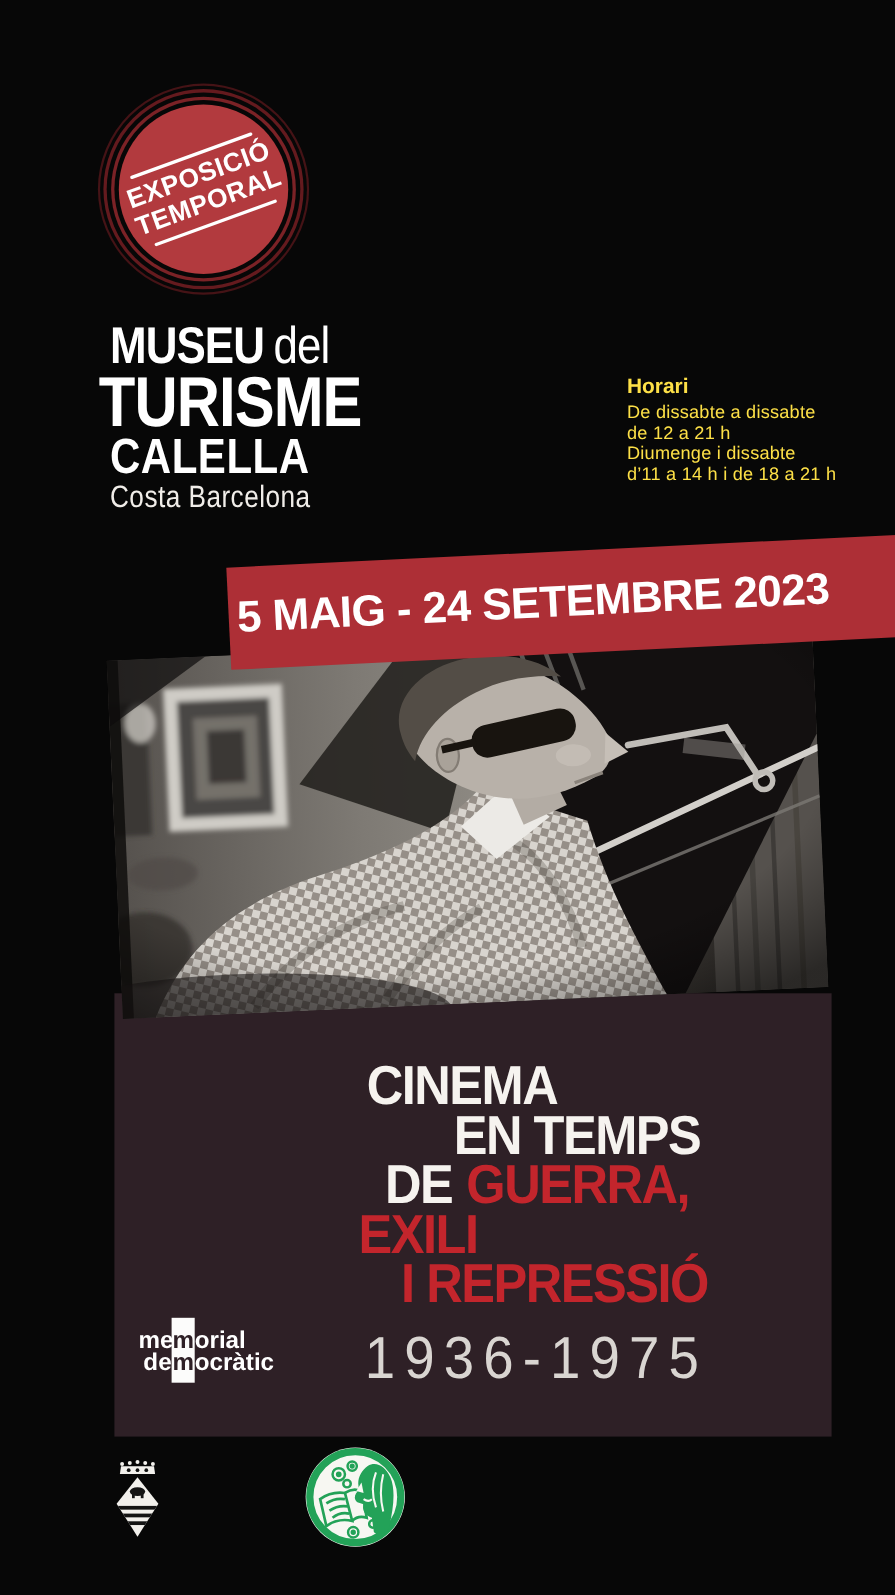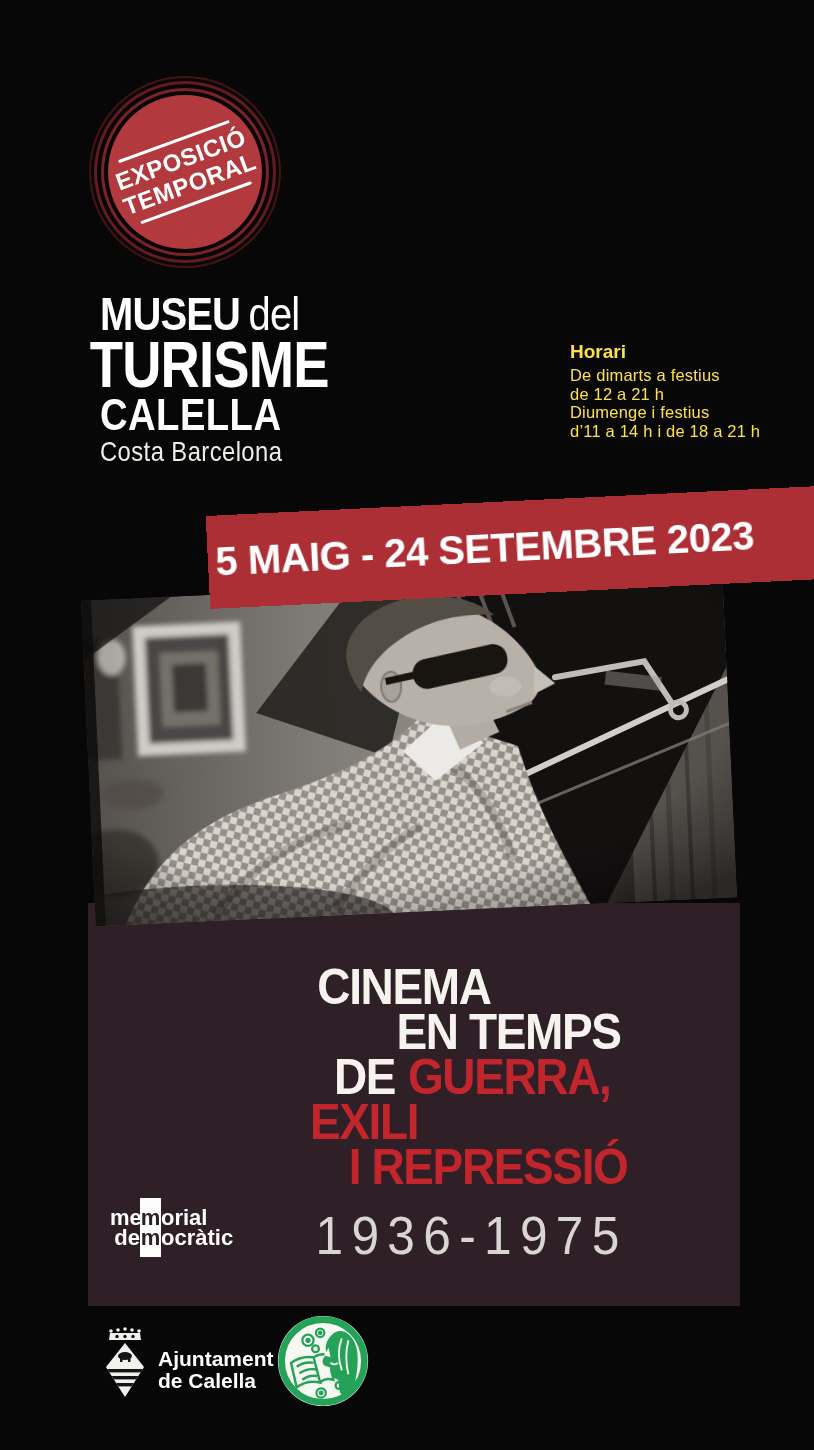--- a/index.html
+++ b/index.html
@@ -29,21 +29,21 @@
   .sch-title { font-size:19px; font-weight:bold; margin-bottom:3px; }
   .sch-line { font-size:16.5px; line-height:18.5px; letter-spacing:.2px; }
 
   
   .date-banner { position:absolute; left:208px; top:516px; width:650px; height:93px;
     background:#ad2f36; transform:rotate(-2.8deg); transform-origin:0 50%;
     display:flex; align-items:center; justify-content:center; padding-right:96px; z-index:30; }
   .date-banner span { font-size:40px; font-weight:bold; color:#fff; letter-spacing:-.5px; white-space:nowrap; }
 
   
-  .poster-card { position:absolute; left:88px; top:560px; width:652px; height:746px; z-index:2; }
+  .poster-card { position:absolute; left:104px; top:560px; width:652px; height:746px; z-index:2; }
   .poster-bottom { position:absolute; left:0; top:343px; width:652px; height:403px; background:#2e2026; z-index:1; }
   .photo { position:absolute; left:0; top:26px; width:642px; height:326px;
     transform:rotate(-2.6deg); z-index:2; }
 
   .poster-title { position:absolute; left:222px; top:405px; z-index:3; color:#f6f3ef;
     transform:scaleX(.92); transform-origin:0 0; }
   .t-line { font-size:50px; font-weight:bold; line-height:45px; letter-spacing:-1.5px; white-space:nowrap; }
   .t1 { margin-left:8px; } .t2 { margin-left:94px; } .t3 { margin-left:26px; }
   .t4 { margin-left:0; } .t5 { margin-left:42px; }
   .t-red { color:#c3252c; }
@@ -78,23 +78,23 @@
 
   <div class="museum-logo">
     <div class="ml1"><span>MUSEU</span><span class="light">del</span></div>
     <div class="ml2">TURISME</div>
     <div class="ml3">CALELLA</div>
     <div class="ml4">Costa Barcelona</div>
   </div>
 
   <div class="schedule">
     <div class="sch-title">Horari</div>
-    <div class="sch-line">De dimarts a festius</div>
+    <div class="sch-line">De dissabte a dissabte</div>
     <div class="sch-line">de 12 a 21 h</div>
-    <div class="sch-line">Diumenge i festius</div>
+    <div class="sch-line">Diumenge i dissabte</div>
     <div class="sch-line">d’11 a 14 h i de 18 a 21 h</div>
   </div>
 
   <div class="poster-card">
     <div class="poster-bottom"></div>
 
     <div class="photo">
       <svg width="642" height="326" viewBox="0 0 642 326">
         <defs>
           <linearGradient id="wall" x1="0" y1="0" x2="1" y2="0">
@@ -234,24 +234,20 @@
         </clipPath>
       <g clip-path="url(#dia)">
         <ellipse cx="23" cy="29" rx="7" ry="4" fill="#141414"></ellipse>
         <rect x="18" y="31" width="2.5" height="4" fill="#141414"></rect>
           <rect x="26" y="31" width="2.5" height="4" fill="#141414"></rect>
         <rect x="4" y="42" width="38" height="3.4" fill="#141414"></rect>
         <rect x="4" y="49" width="38" height="3.4" fill="#141414"></rect>
         <rect x="4" y="56" width="38" height="3.4" fill="#141414"></rect>
       </g>
     </svg>
-    <div class="aj-text">
-      <div>Ajuntament</div>
-      <div>de Calella</div>
-    </div>
   </div>
 
   <div class="green-emblem">
     <svg width="94" height="94" viewBox="0 0 100 100">
       <circle cx="50" cy="50" r="48" fill="#f7f7f2"></circle>
       <circle cx="50" cy="50" r="44" fill="none" stroke="#23a258" stroke-width="7"></circle>
       <g stroke="#23a258" stroke-width="2.6" fill="none">
         <path d="M16 52 C24 46 32 45 40 46 L47 73 C38 71 29 73 22 78 Z"></path>
         <path d="M40 46 C46 42 52 42 57 45 L61 70 C55 68 50 70 47 73"></path>
         <path d="M22 56 C28 52 34 51 40 52"></path>

